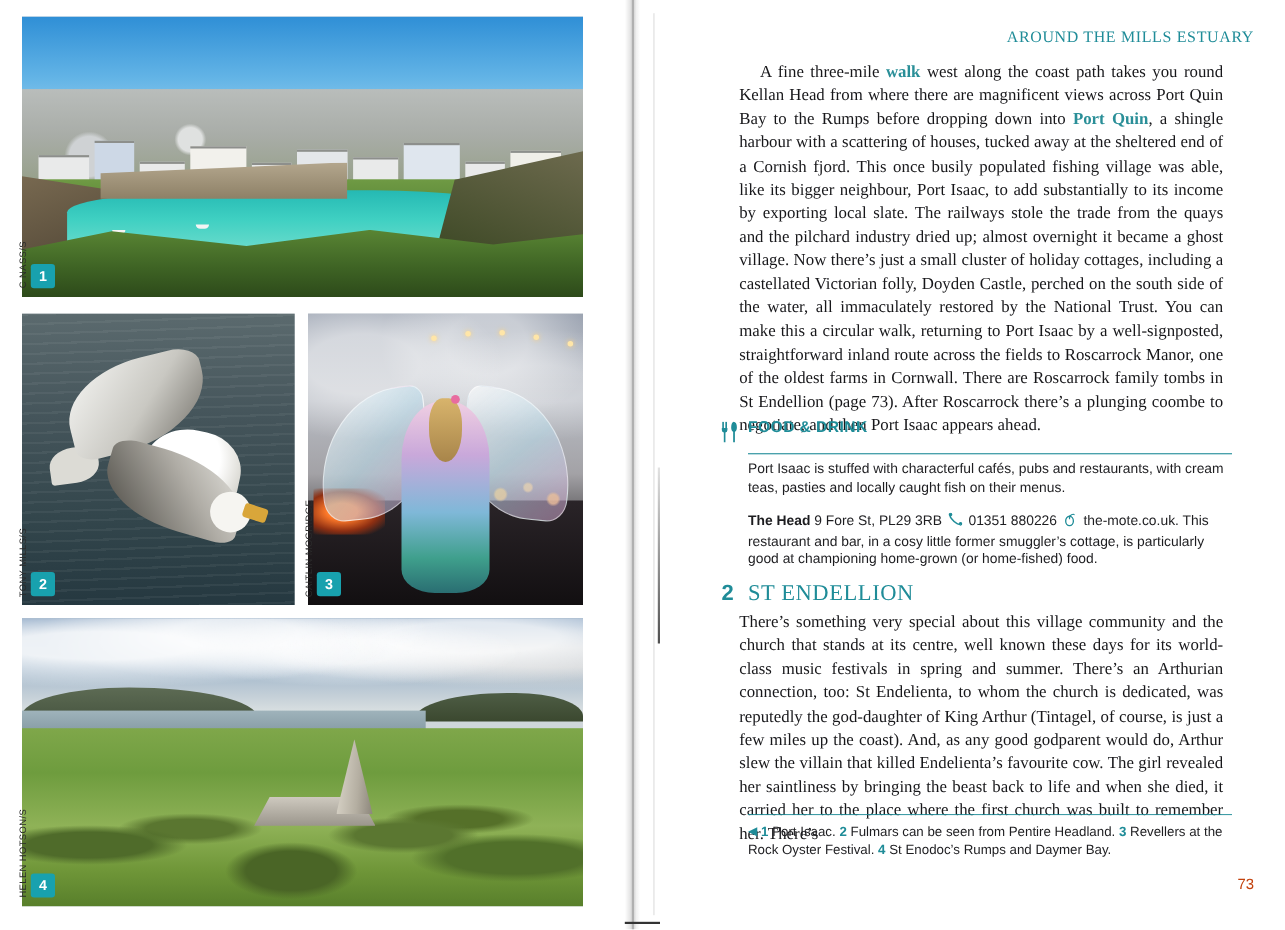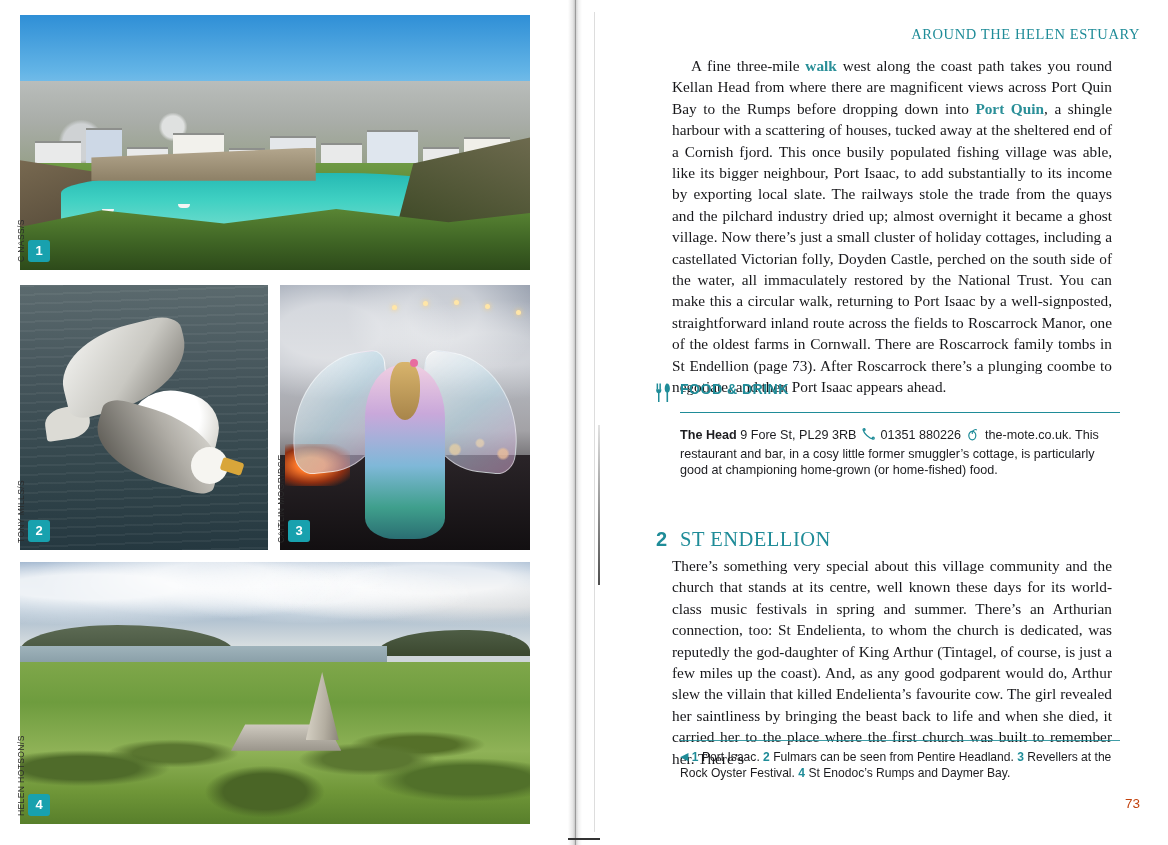--- a/index.html
+++ b/index.html
@@ -467,38 +467,39 @@
   </div>
 
   <div class="spine-shadow"></div>
   <div class="spine-line"></div>
   <div class="spine-line2"></div>
   <div class="spine-mark"></div>
   <div class="bottom-edge"></div>
 
   <div class="right-page">
 
-    <div class="running-head">AROUND THE HELEN ESTUARY</div>
+    <div class="running-head">AROUND THE MILLS ESTUARY</div>
 
     <div class="col body-text indent" style="top:55px;">
       <span>A fine three-mile </span><span class="tealword">walk</span><span> west along the coast path takes you round Kellan Head from where there are magnificent views across Port Quin Bay to the Rumps before dropping down into </span><span class="tealword">Port Quin</span><span>, a shingle harbour with a scattering of houses, tucked away at the sheltered end of a Cornish fjord. This once busily populated fishing village was able, like its bigger neighbour, Port Isaac, to add substantially to its income by exporting local slate. The railways stole the trade from the quays and the pilchard industry dried up; almost overnight it became a ghost village. Now there’s just a small cluster of holiday cottages, including a castellated Victorian folly, Doyden Castle, perched on the south side of the water, all immaculately restored by the National Trust. You can make this a circular walk, returning to Port Isaac by a well-signposted, straightforward inland route across the fields to Roscarrock Manor, one of the oldest farms in Cornwall. There are Roscarrock family tombs in St Endellion (page 73). After Roscarrock there’s a plunging coombe to negotiate, and then Port Isaac appears ahead.</span>
     </div>
 
     <div class="fd-wrap" style="top:381px;">
       <span class="fd-icon">
         <svg width="18" height="20" viewBox="0 0 18 20" aria-hidden="true">
           <g fill="#1f8c98">
             <rect x="1.6" y="0.5" width="1.5" height="6"></rect>
             <rect x="4.4" y="0.5" width="1.5" height="6"></rect>
             <path d="M1.2 6.2h5.1v1.6a2.55 2.55 0 0 1-1.8 2.4V19h-1.5v-8.8A2.55 2.55 0 0 1 1.2 7.8z"></path>
             <path d="M11.9 0.5c1.9 0 3 2 3 5 0 2.2-.7 3.6-1.8 4.1V19h-1.6V9.6c-1.1-.5-1.8-1.9-1.8-4.1 0-3 1.2-5 2.2-5z"></path>
           </g>
         </svg>
       </span>
       <div class="fd-title">FOOD &amp; DRINK</div>
+      <div class="fd-body">Port Isaac is stuffed with characterful cafés, pubs and restaurants, with cream teas, pasties and locally caught fish on their menus.</div>
       <div class="fd-entry">
         <b>The Head</b><span> 9 Fore St, PL29 3RB </span><span class="inline-ico">
           <svg width="13" height="13" viewBox="0 0 13 13" aria-hidden="true">
             <path d="M2.4 1.2c-1 .9-1.1 2 .3 3.9 1.4 1.9 3.6 3.9 5.4 4.9 1.8 1 2.8.6 3.4-.3" fill="none" stroke="#1f8c98" stroke-width="1.3" stroke-linecap="round"></path>
             <circle cx="2.1" cy="1.7" r="1.1" fill="none" stroke="#1f8c98" stroke-width="1.1"></circle>
             <circle cx="11.2" cy="10.2" r="1.1" fill="none" stroke="#1f8c98" stroke-width="1.1"></circle>
           </svg>
         </span><span> 01351 880226 </span><span class="inline-ico">
           <svg width="13" height="13" viewBox="0 0 13 13" aria-hidden="true">
             <ellipse cx="6.3" cy="7.6" rx="3.5" ry="4.3" fill="none" stroke="#1f8c98" stroke-width="1.2"></ellipse>

